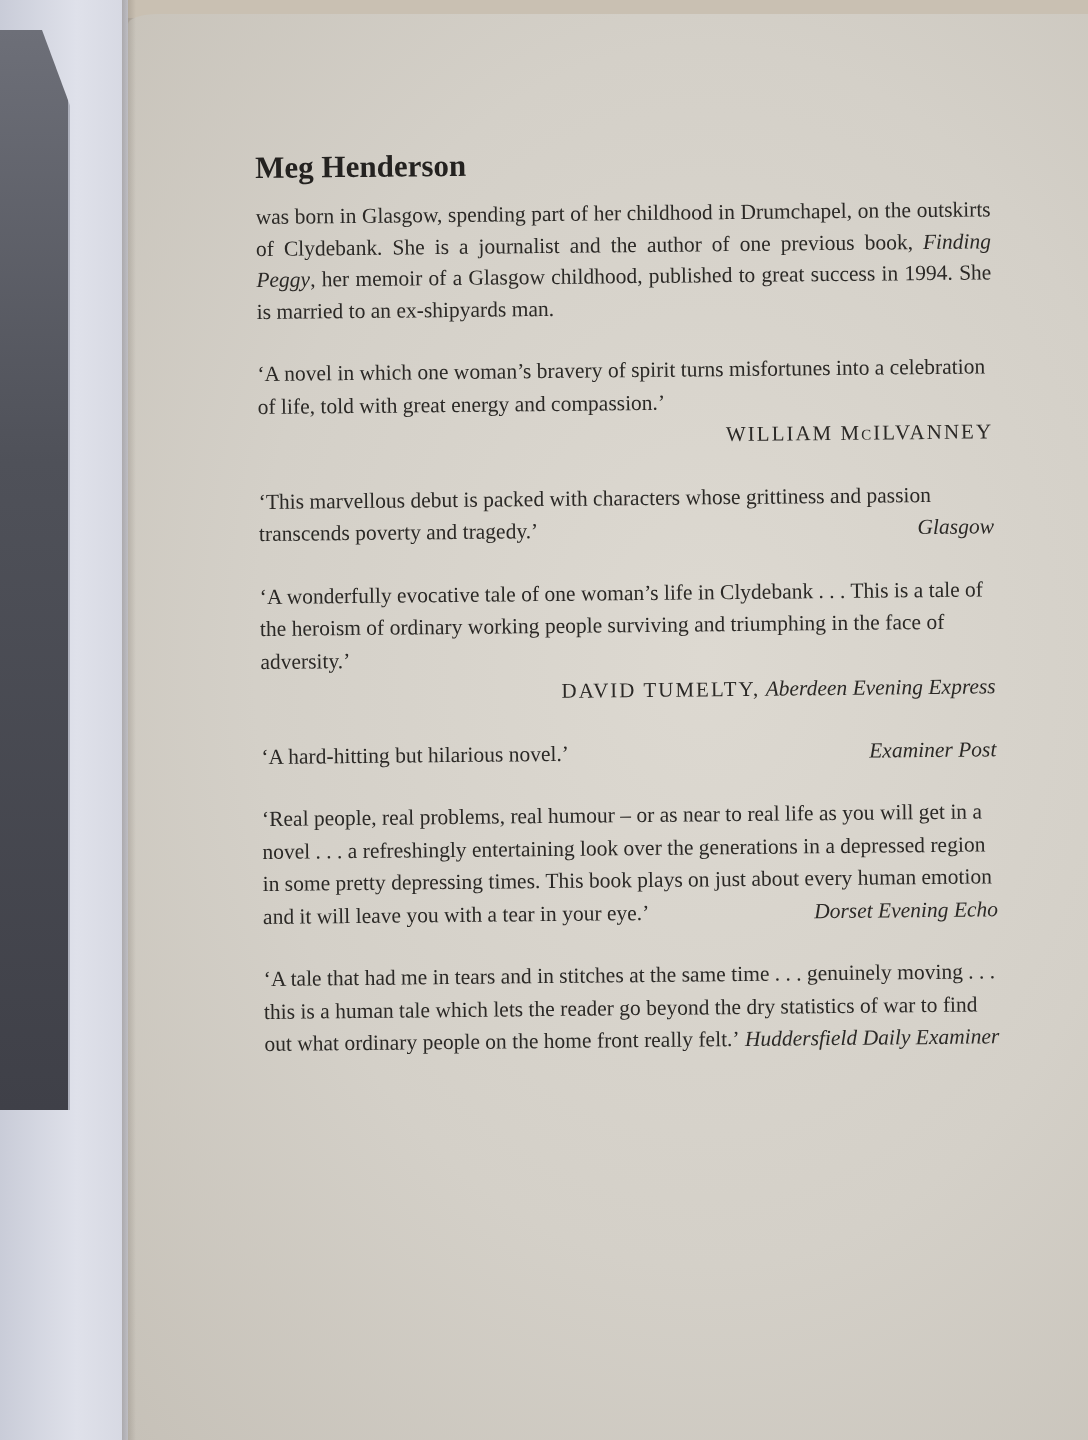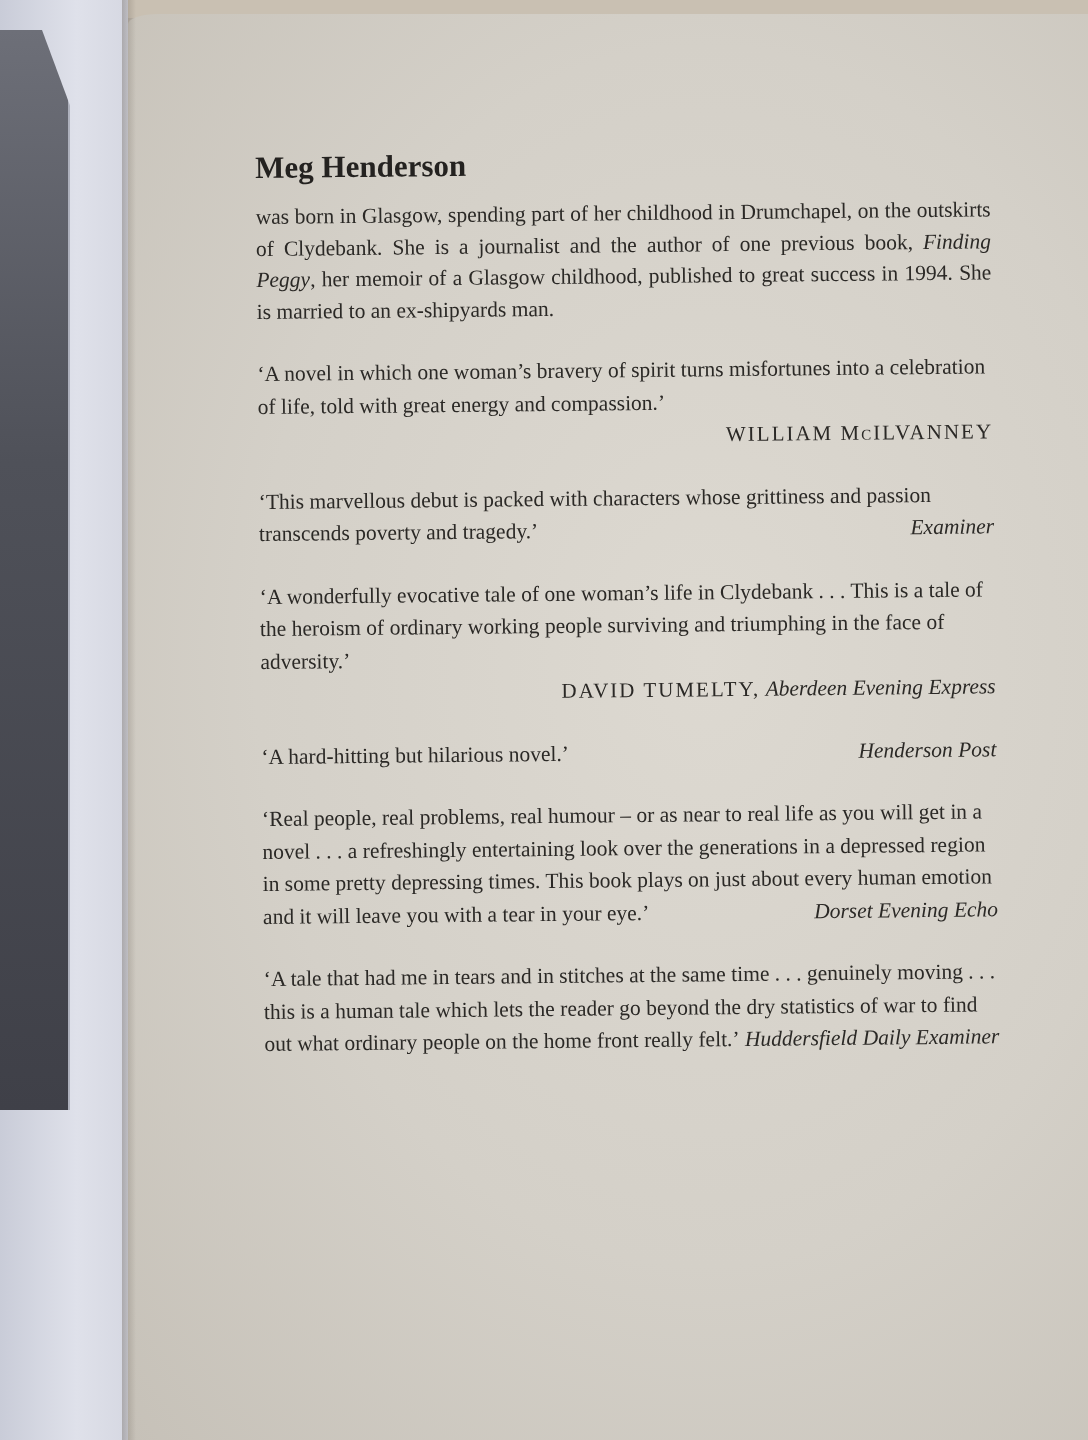--- a/index.html
+++ b/index.html
@@ -63,31 +63,31 @@
   <h1 class="author-name">Meg Henderson</h1>
   <p class="bio"><span>was born in Glasgow, spending part of her childhood in Drumchapel, on the outskirts of Clydebank. She is a journalist and the author of one previous book, </span><em>Finding Peggy</em><span>, her memoir of a Glasgow childhood, published to great success in 1994. She is married to an ex-shipyards man.</span></p>
 
   <div class="quote">
     <div>‘A novel in which one woman’s bravery of spirit turns misfortunes into a celebration of life, told with great energy and compassion.’</div>
     <div class="attr-line"><span class="smallcaps">WILLIAM McILVANNEY</span></div>
   </div>
 
   <div class="quote clearfix">
     <span class="quote-text">‘This marvellous debut is packed with characters whose grittiness and passion transcends poverty and tragedy.’</span>
-    <span class="attr-inline">Examiner</span>
+    <span class="attr-inline">Glasgow</span>
   </div>
 
   <div class="quote">
     <div>‘A wonderfully evocative tale of one woman’s life in Clydebank . . . This is a tale of the heroism of ordinary working people surviving and triumphing in the face of adversity.’</div>
     <div class="attr-line"><span class="smallcaps">DAVID TUMELTY,</span> <span class="ital">Aberdeen Evening Express</span></div>
   </div>
 
   <div class="quote clearfix">
     <span class="quote-text">‘A hard-hitting but hilarious novel.’</span>
-    <span class="attr-inline">Henderson Post</span>
+    <span class="attr-inline">Examiner Post</span>
   </div>
 
   <div class="quote clearfix">
     <span class="quote-text">‘Real people, real problems, real humour – or as near to real life as you will get in a novel . . . a refreshingly entertaining look over the generations in a depressed region in some pretty depressing times. This book plays on just about every human emotion and it will leave you with a tear in your eye.’</span>
     <span class="attr-inline">Dorset Evening Echo</span>
   </div>
 
   <div class="quote clearfix">
     <span class="quote-text">‘A tale that had me in tears and in stitches at the same time . . . genuinely moving . . . this is a human tale which lets the reader go beyond the dry statistics of war to find out what ordinary people on the home front really felt.’</span>
     <span class="attr-inline">Huddersfield Daily Examiner</span>

